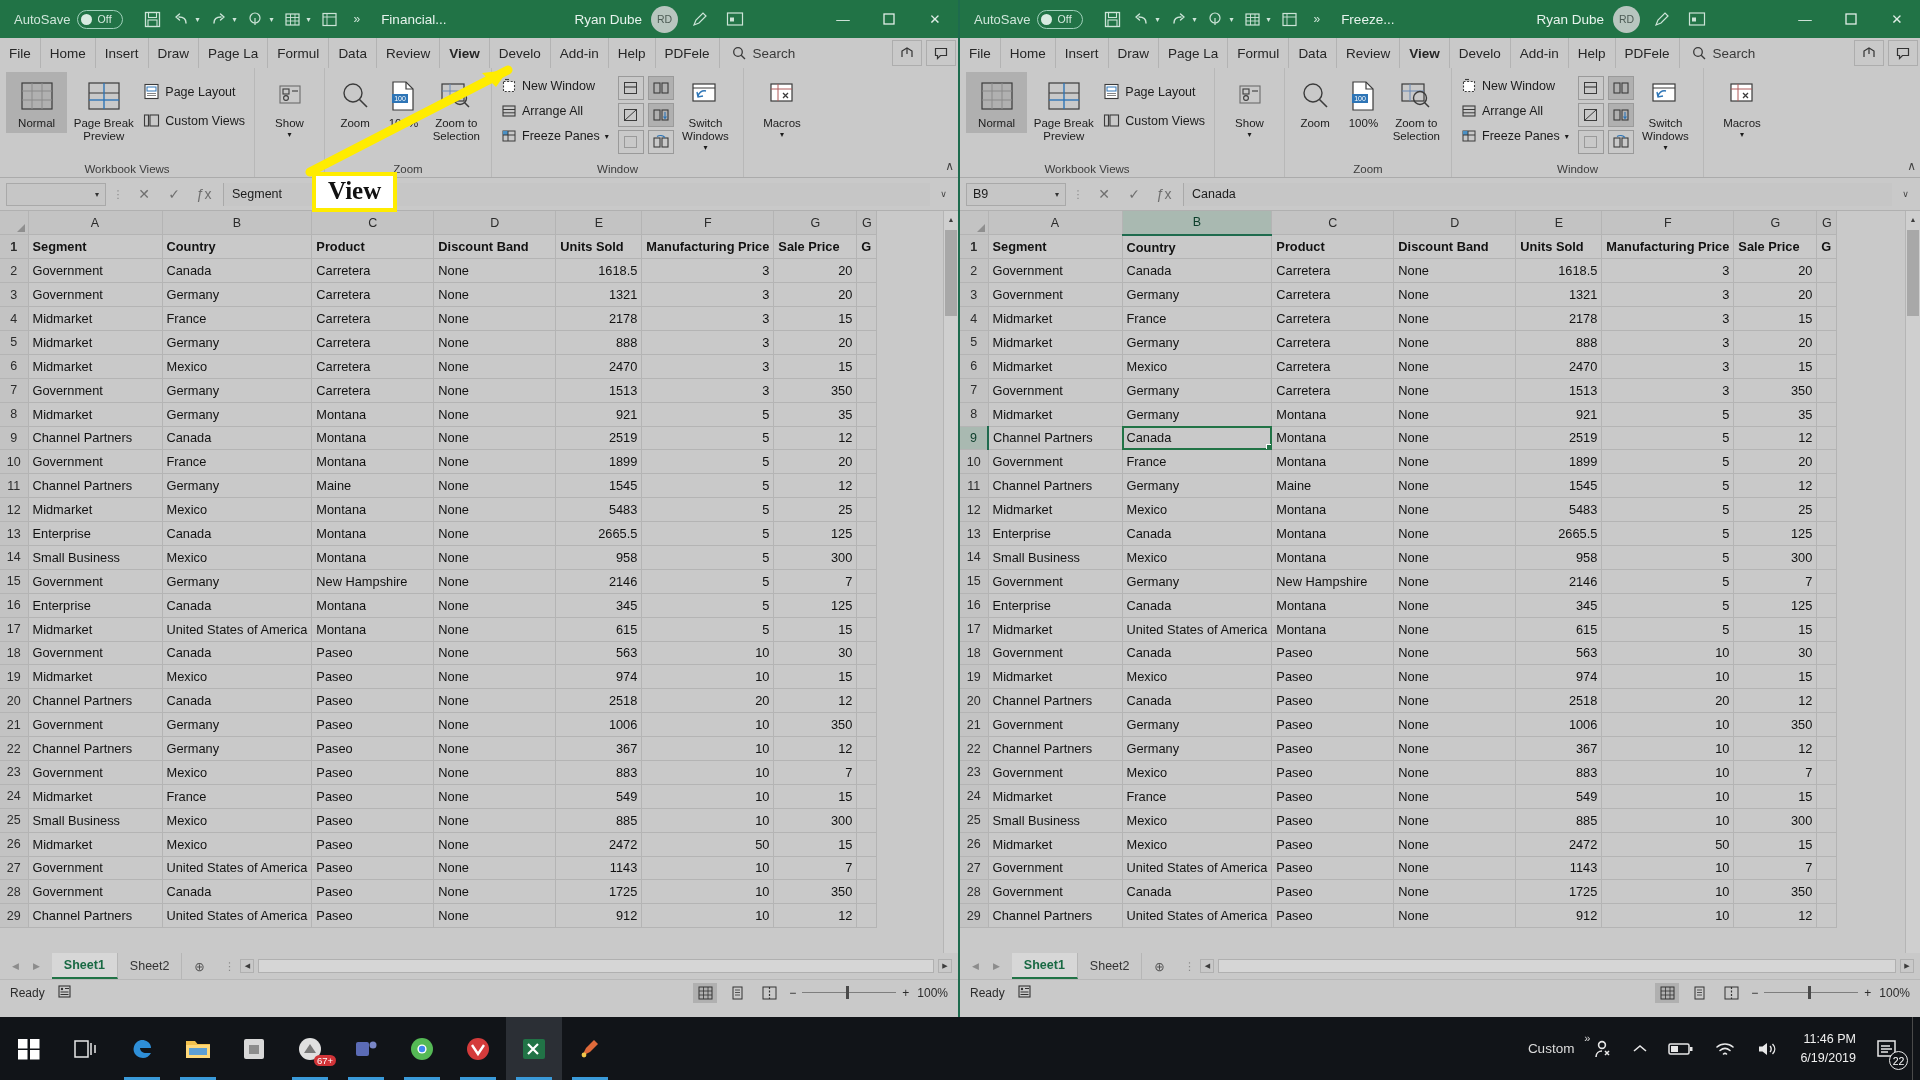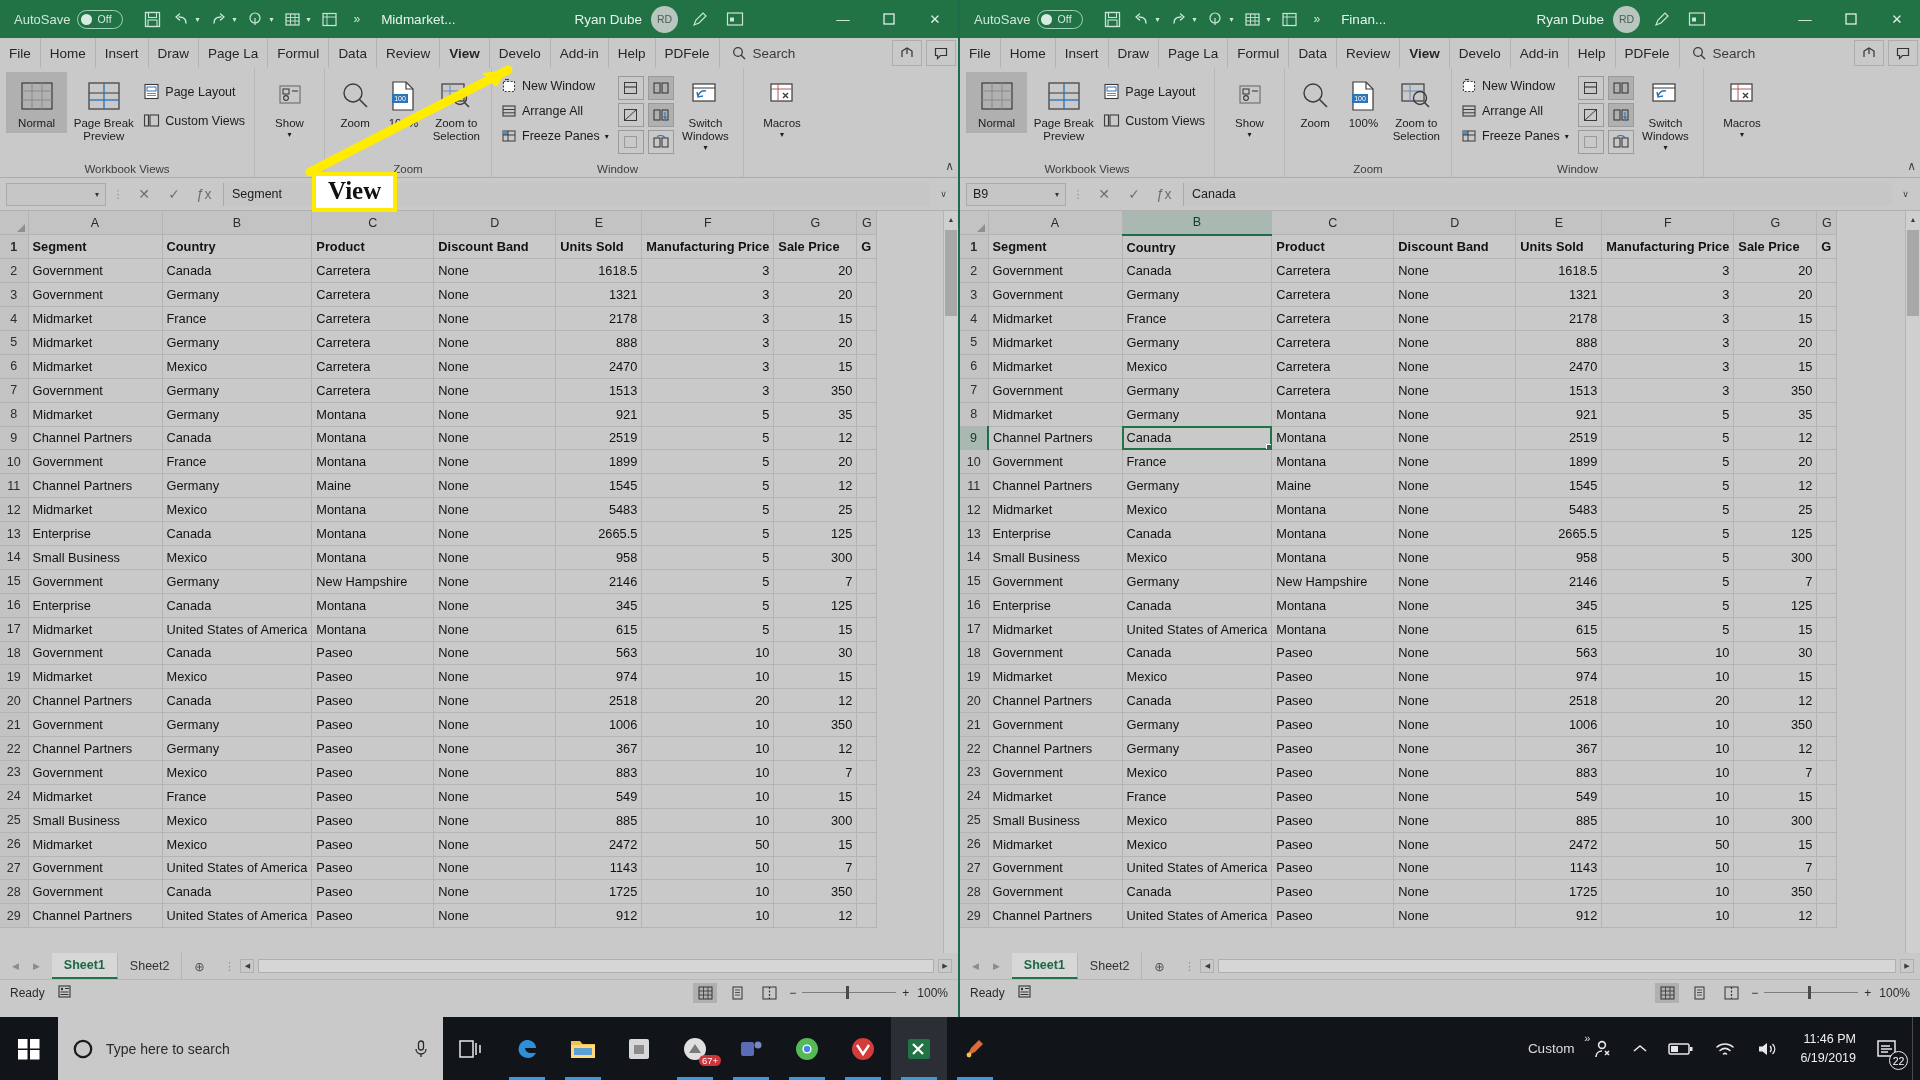--- a/index.html
+++ b/index.html
@@ -181,21 +181,21 @@
           </span>
         <span class="caret-sm">▾</span>
         <span class="qicon">
             <svg width="17" height="17" viewBox="0 0 17 17">
               <rect x="2" y="2.5" width="13" height="12" fill="none" stroke="#dceee5" stroke-width="1.2"></rect>
               <path d="M2 6h13M6 2.5v12" stroke="#dceee5" stroke-width=".9"></path>
             </svg>
           </span>
         <span class="qat-more">»</span>
       </div>
-      <div class="tb-title">Midmarket...</div>
+      <div class="tb-title">Financial...</div>
       <div class="tb-user">
         <span class="uname">Ryan Dube</span>
         <span class="avatar">RD</span>
         <span class="qicon">
             <svg width="18" height="18" viewBox="0 0 18 18">
               <path d="M3 15l2-5 7-7 3 3-7 7z" fill="none" stroke="#dceee5" stroke-width="1.2"></path>
             </svg>
           </span>
         <span class="qicon">
             <svg width="18" height="16" viewBox="0 0 18 16">
@@ -920,21 +920,21 @@
           </span>
         <span class="caret-sm">▾</span>
         <span class="qicon">
             <svg width="17" height="17" viewBox="0 0 17 17">
               <rect x="2" y="2.5" width="13" height="12" fill="none" stroke="#dceee5" stroke-width="1.2"></rect>
               <path d="M2 6h13M6 2.5v12" stroke="#dceee5" stroke-width=".9"></path>
             </svg>
           </span>
         <span class="qat-more">»</span>
       </div>
-      <div class="tb-title">Finan...</div>
+      <div class="tb-title">Freeze...</div>
       <div class="tb-user">
         <span class="uname">Ryan Dube</span>
         <span class="avatar">RD</span>
         <span class="qicon">
             <svg width="18" height="18" viewBox="0 0 18 18">
               <path d="M3 15l2-5 7-7 3 3-7 7z" fill="none" stroke="#dceee5" stroke-width="1.2"></path>
             </svg>
           </span>
         <span class="qicon">
             <svg width="18" height="16" viewBox="0 0 18 16">
@@ -1605,30 +1605,20 @@
     </div>
   </div>
 
   <div class="taskbar">
     <div class="startbtn">
       <svg width="24" height="24" viewBox="0 0 24 24">
           <rect x="1" y="2" width="9.5" height="9.5" fill="#fff"></rect>
           <rect x="13" y="2" width="9.5" height="9.5" fill="#fff"></rect>
           <rect x="1" y="13" width="9.5" height="9.5" fill="#fff"></rect>
           <rect x="13" y="13" width="9.5" height="9.5" fill="#fff"></rect>
-        </svg>
-    </div>
-    <div class="tb-search">
-      <svg width="22" height="22" viewBox="0 0 22 22">
-          <circle cx="11" cy="11" r="8.2" fill="none" stroke="#1a1a1a" stroke-width="2.2"></circle>
-        </svg>
-      <span class="txt">Type here to search</span>
-      <svg width="16" height="20" viewBox="0 0 16 20">
-          <rect x="5.5" y="2" width="5" height="9" rx="2.5" fill="none" stroke="#2a2a2a" stroke-width="1.3"></rect>
-          <path d="M3 10c0 3 2.2 5 5 5s5-2 5-5M8 15v3" fill="none" stroke="#2a2a2a" stroke-width="1.3"></path>
         </svg>
     </div>
     <div class="tb-apps">
       <span class="tapp">
           <svg width="24" height="22" viewBox="0 0 24 22">
             <rect x="1" y="3" width="13" height="16" fill="none" stroke="#e8e8e8" stroke-width="1.5"></rect>
             <path d="M17 5v12M21 7v8" stroke="#e8e8e8" stroke-width="1.5"></path>
           </svg>
         </span>
       <span class="tapp running">

